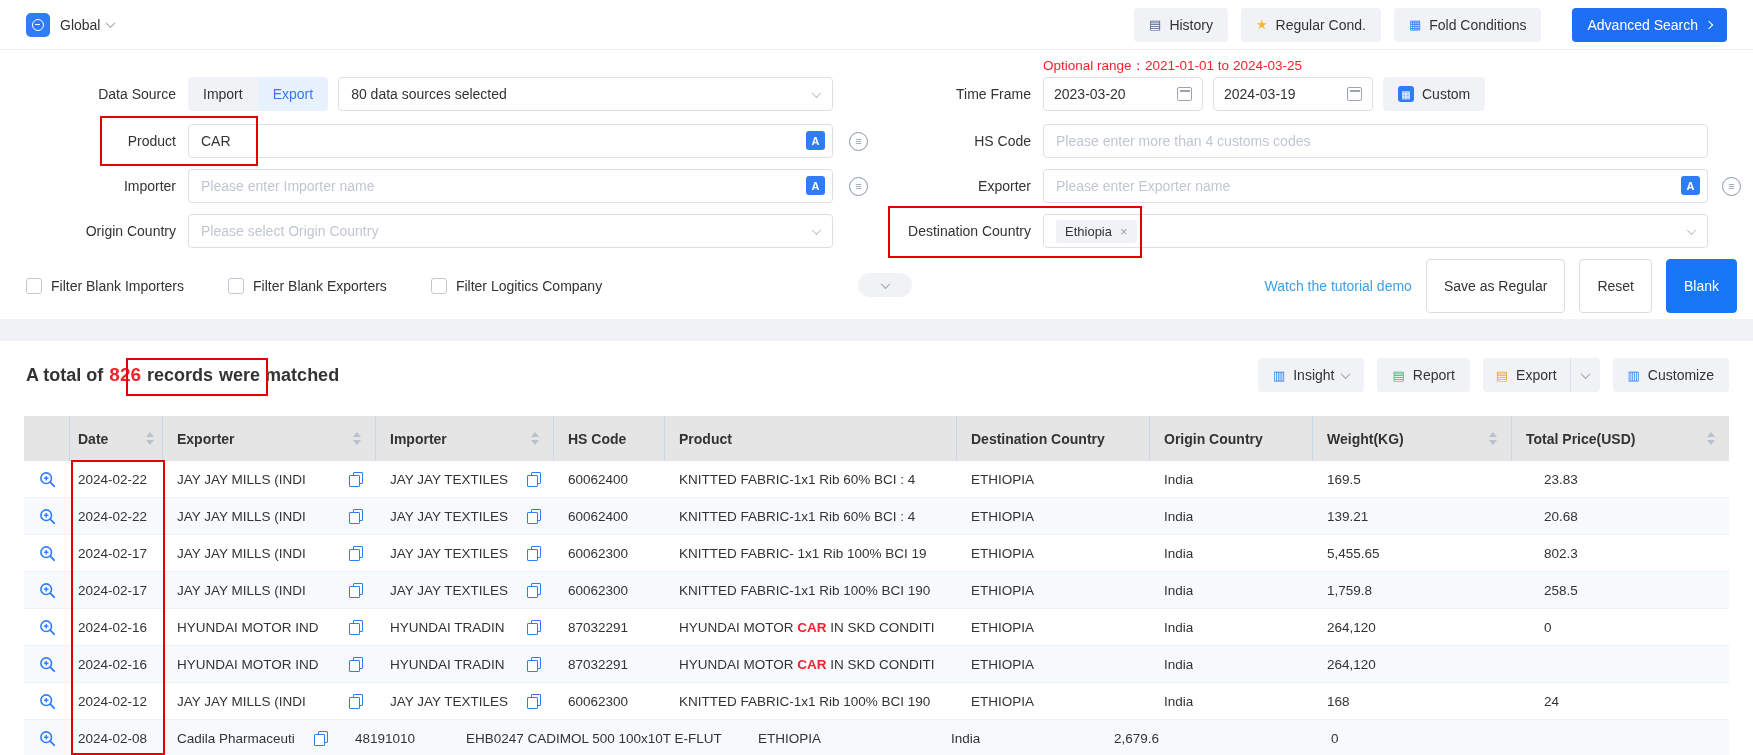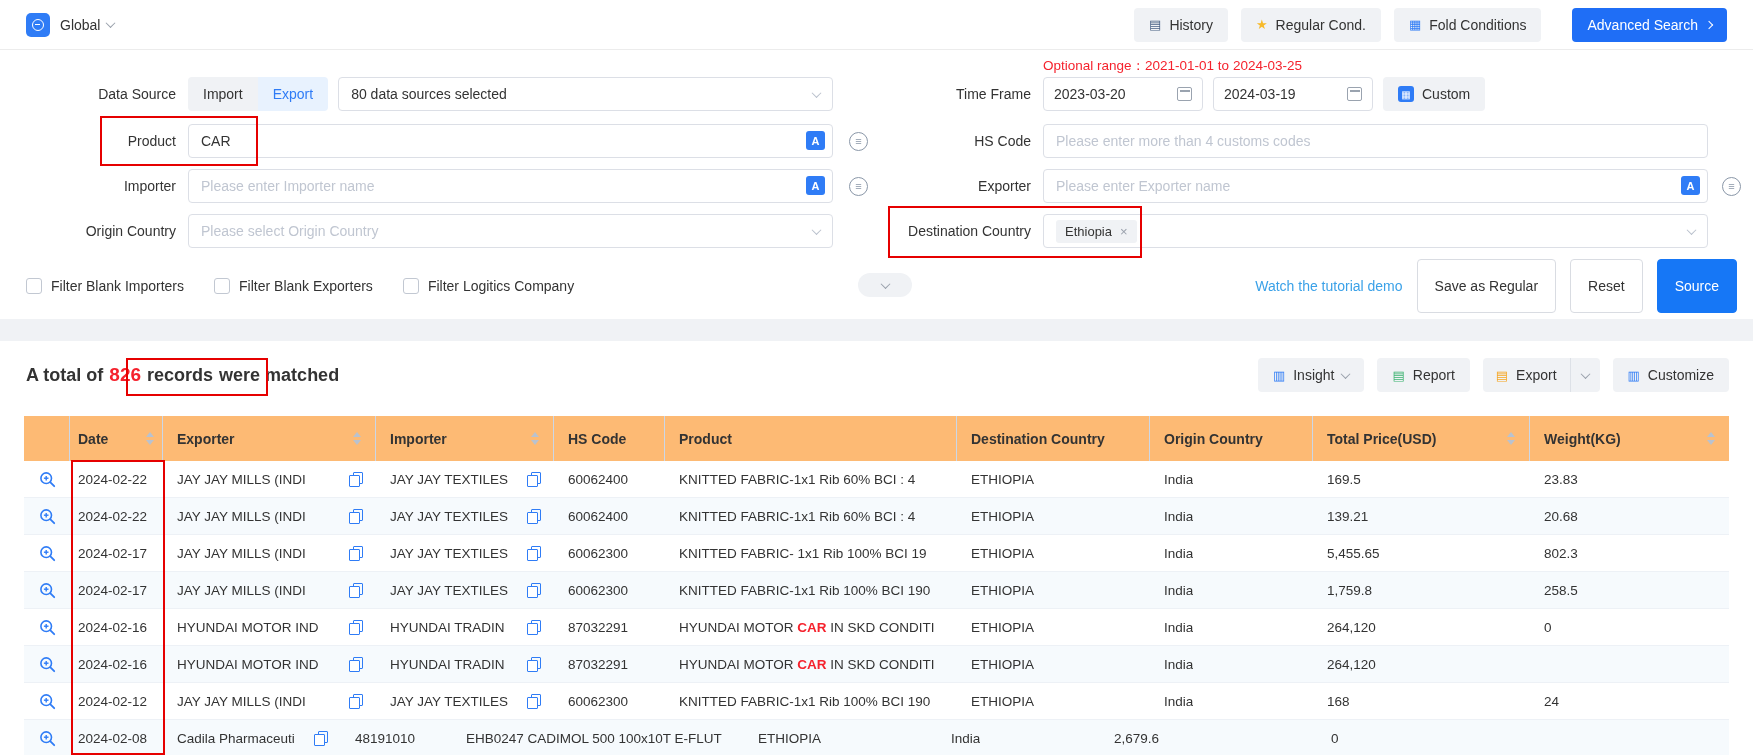--- a/index.html
+++ b/index.html
@@ -49,21 +49,21 @@
   .circ{width:19px;height:19px;border-radius:50%;border:1.5px solid #8a97a8;color:#8a97a8;font-size:11px;display:flex;align-items:center;justify-content:center}
 
   .date{width:160px;height:34px;border:1px solid #dcdfe6;border-radius:4px;display:flex;align-items:center;justify-content:space-between;padding:0 10px;background:#fff;cursor:pointer}
   .cal{width:15px;height:14px;border:1.5px solid #9aa3af;border-radius:2px;position:relative;display:inline-block}
   .cal::before{content:'';position:absolute;left:1.5px;right:1.5px;top:2.2px;height:1.4px;background:#9aa3af}
   .cust{width:16px;height:16px;background:#2f7cf6;border-radius:3px;color:#fff;font-size:10px;display:flex;align-items:center;justify-content:center}
 
   .tag{background:#f0f2f5;border-radius:3px;padding:4px 9px;display:inline-flex;align-items:center;gap:8px;font-size:13px;color:#333}
   .tag .x{color:#9aa1ac;cursor:pointer;font-size:13px;line-height:1}
 
-  .checks{position:absolute;left:26px;height:36px;display:flex;align-items:center;gap:30px}
+  .checks{position:absolute;left:26px;height:36px;display:flex;align-items:center;gap:44px}
   .check{display:flex;align-items:center;gap:9px;cursor:pointer}
   .box{width:16px;height:16px;border:1px solid #c2c8d2;border-radius:3px;background:#fff;flex:0 0 auto}
   .pill{position:absolute;left:858px;top:5px;width:54px;height:24px;background:#f0f2f5;border-radius:12px;display:flex;align-items:center;justify-content:center;cursor:pointer}
   .acts{position:absolute;right:16px;height:36px;display:flex;align-items:center;gap:14px}
   .link{color:#3aa1e8;cursor:pointer}
   .btn{height:54px;padding:0 17px;border:1px solid #d9dce2;border-radius:4px;background:#fff;display:flex;align-items:center;cursor:pointer;font-size:14px;color:#333}
   .btn-search{background:#1677f6;border-color:#1677f6;color:#fff}
 
   .divider{height:22px;background:#f0f2f5}
 
@@ -73,21 +73,21 @@
   .res-title{font-size:18px;font-weight:bold;display:flex;align-items:baseline;padding-left:2px;}
   .res-title .cnt{color:#f5222d;font-size:19px;margin:0 6px}
   .res-title .rcd{margin-right:6px}
   .res-tools{margin-left:auto;display:flex;align-items:center;gap:13px}
   .exp-split{display:flex;align-items:center;background:#f0f2f5;border-radius:4px;height:34px;overflow:hidden}
   .exp-main{display:flex;align-items:center;gap:8px;padding:0 13px;height:100%;cursor:pointer}
   .exp-chev{width:30px;height:100%;display:flex;align-items:center;justify-content:center;border-left:1px solid #dde1e7;cursor:pointer}
 
   
   .tablewrap{margin-top:21px}
-  .thead{display:flex;height:45px;background:#fdba74}
+  .thead{display:flex;height:45px;background:#e5e5e5}
   .th{display:flex;align-items:center;padding:0 14px;font-weight:bold;font-size:14px;border-right:1px solid #cbd7e7;overflow:hidden;white-space:nowrap}
   .th:last-child{border-right:none}
   .sort{display:inline-flex;flex-direction:column;gap:2.5px;margin-left:auto;cursor:pointer}
   .sort .up{width:0;height:0;border-left:4.5px solid transparent;border-right:4.5px solid transparent;border-bottom:5.5px solid #b9c2cf}
   .sort .dn{width:0;height:0;border-left:4.5px solid transparent;border-right:4.5px solid transparent;border-top:5.5px solid #b9c2cf}
   .trow{display:flex;height:37px;border-bottom:1px solid #edf1f6;background:#fff}
   .trow.alt{background:#f6fafd}
   .td{display:flex;align-items:center;padding:0 14px;font-size:13.5px;height:100%;overflow:hidden;white-space:nowrap}
   .tx{overflow:hidden;white-space:nowrap}
   .c-zoom{width:46px;justify-content:center;padding:0}
@@ -253,21 +253,21 @@
         <span>Filter Logitics Company</span>
       </label>
     </div>
     <div class="pill">
       <i class="chev"></i>
     </div>
     <div class="acts">
       <span class="link">Watch the tutorial demo</span>
       <div class="btn">Save as Regular</div>
       <div class="btn">Reset</div>
-      <div class="btn btn-search">Source</div>
+      <div class="btn btn-search">Blank</div>
     </div>
   </div>
 </div>
 
 <div class="divider"></div>
 
 <div class="results">
   <div class="res-head">
     <div class="res-title">
       <span>A total of</span>
@@ -330,34 +330,34 @@
         </div>
         <div class="th c-product">
           <span>Product</span>
         </div>
         <div class="th c-dest">
           <span>Destination Country</span>
         </div>
         <div class="th c-origin">
           <span>Origin Country</span>
         </div>
+        <div class="th c-weight">
+          <span>Weight(KG)</span>
+          <span class="sort">
+            <i class="up"></i>
+            <i class="dn"></i>
+          </span>
+        </div>
         <div class="th c-price">
           <span>Total Price(USD)</span>
           <span class="sort">
             <i class="up"></i>
             <i class="dn"></i>
           </span>
         </div>
-        <div class="th c-weight">
-          <span>Weight(KG)</span>
-          <span class="sort">
-            <i class="up"></i>
-            <i class="dn"></i>
-          </span>
-        </div>
       </div>
     <div class="tbody">
         <div class="trow">
           <div class="td c-zoom">
             <span class="mag">
               <svg width="17" height="17" viewBox="0 0 17 17" fill="none">
                 <circle cx="7.2" cy="7.2" r="5.3" stroke="#2f7cf6" stroke-width="1.6"></circle>
                 <line x1="4.9" y1="7.2" x2="9.5" y2="7.2" stroke="#2f7cf6" stroke-width="1.4"></line>
                 <line x1="7.2" y1="4.9" x2="7.2" y2="9.5" stroke="#2f7cf6" stroke-width="1.4"></line>
                 <line x1="11.4" y1="11.4" x2="15.2" y2="15.2" stroke="#2f7cf6" stroke-width="1.8" stroke-linecap="round"></line>

